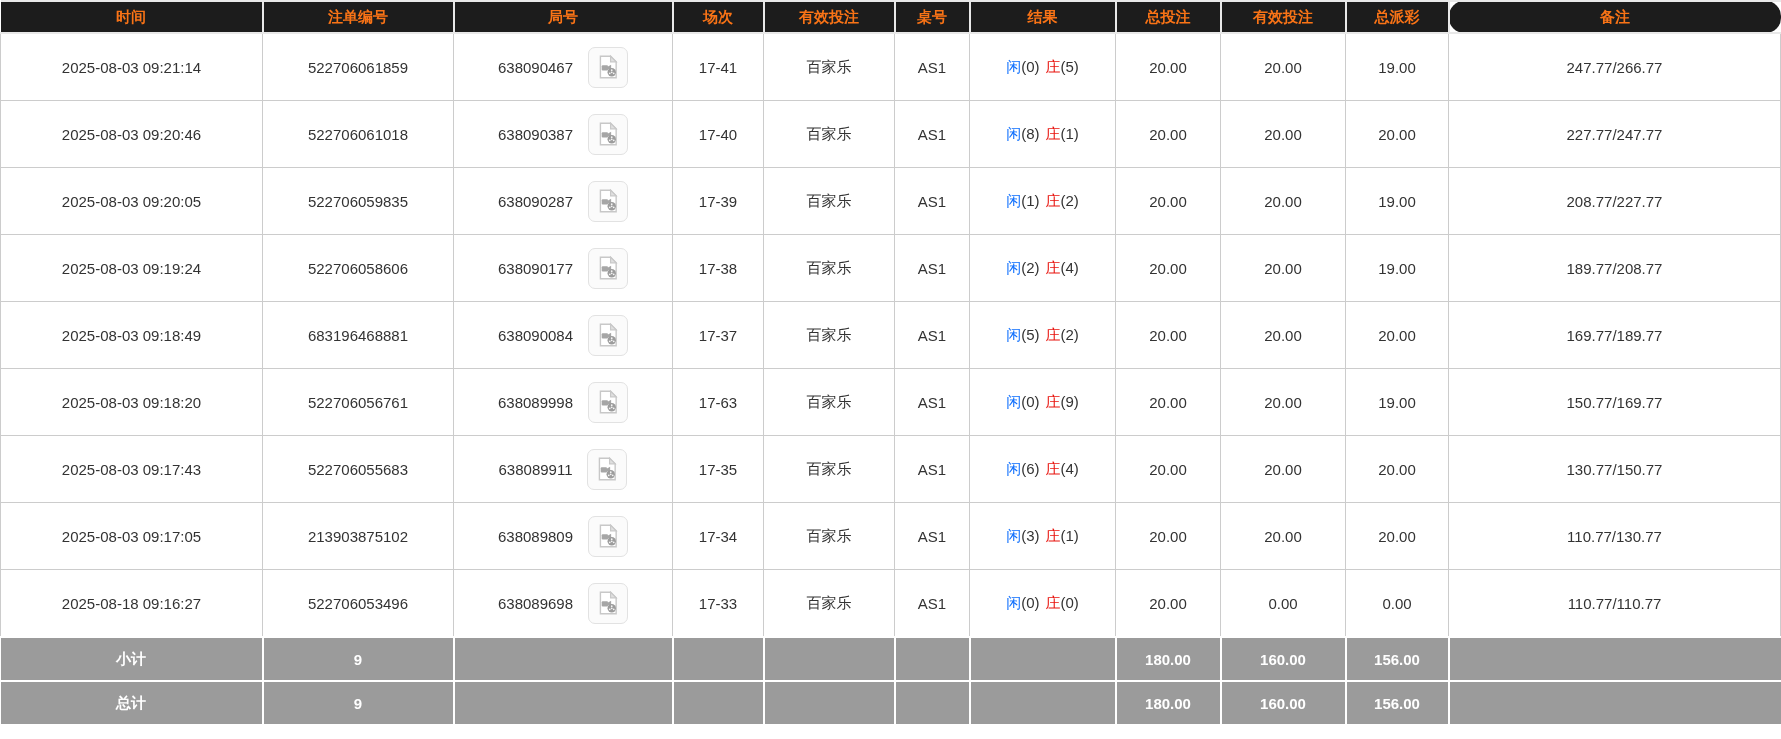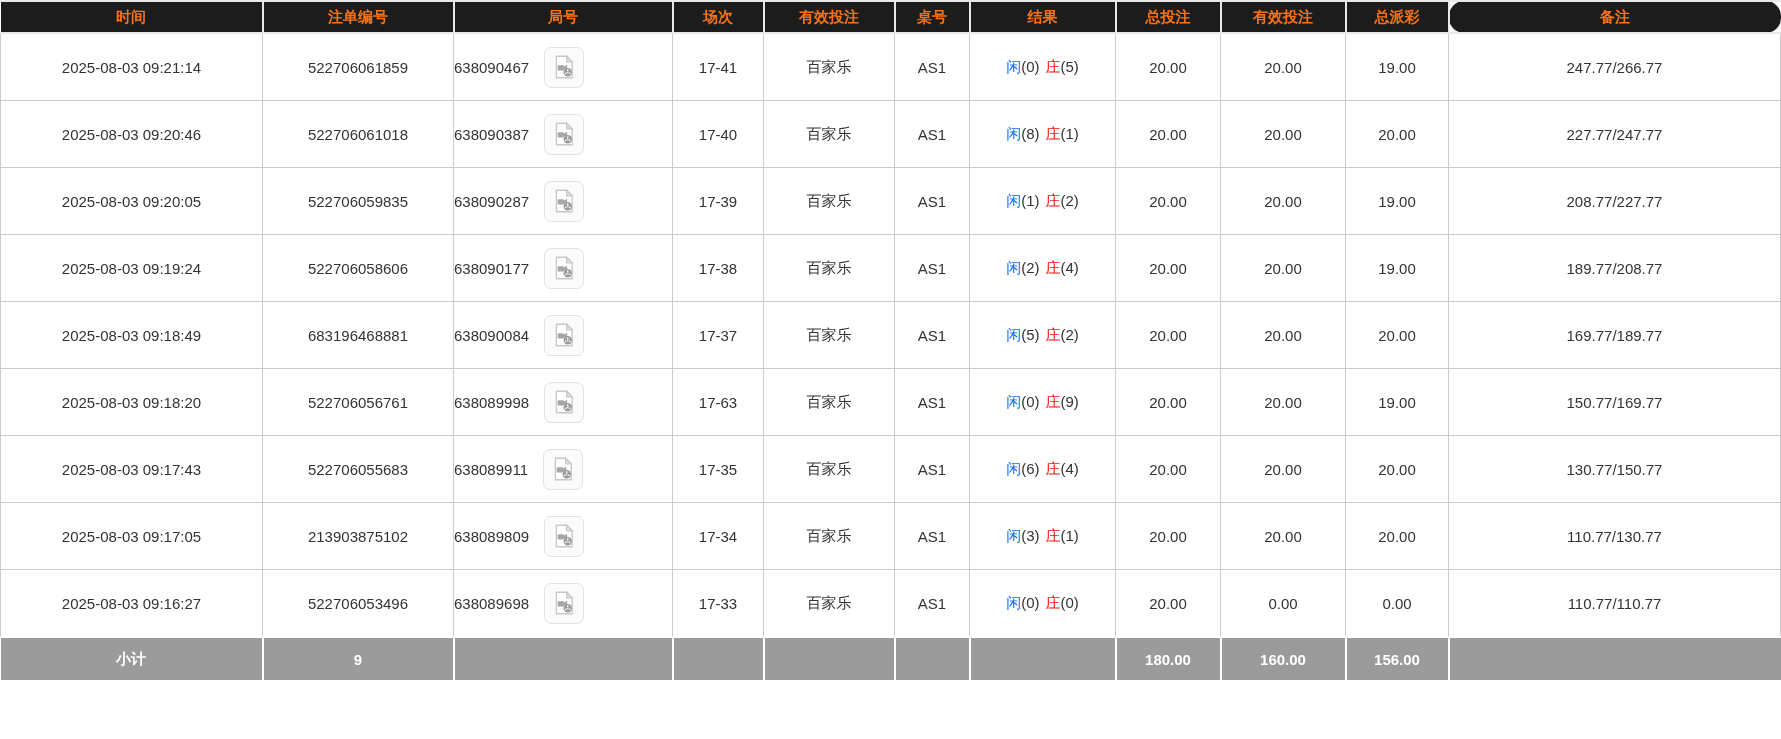--- a/index.html
+++ b/index.html
@@ -54,20 +54,21 @@
     border: 2px solid #ffffff;
   }
   tr.summary-row td:first-child { border-left: none; }
   tr.summary-row td:last-child  { border-right: none; }
   .amount-blue { color: var(--bet-blue); }
   .result-player { color: var(--player-blue); }
   .result-banker { color: var(--banker-red); margin-left: 6px; }
   .round-wrap {
     display: flex;
     align-items: center;
+    justify-content: center;
     gap: 15px;
   }
   .video-btn {
     width: 40px;
     height: 41px;
     border: 1px solid #e2e2e2;
     border-radius: 7px;
     background: #fbfbfb;
     display: inline-flex;
     align-items: center;
@@ -343,21 +344,21 @@
         <td>17-34</td>
         <td>百家乐</td>
         <td>AS1</td>
         <td><span class="result-player">闲</span><span>(3)</span><span class="result-banker">庄</span><span>(1)</span></td>
         <td class="amount-blue">20.00</td>
         <td>20.00</td>
         <td>20.00</td>
         <td>110.77/130.77</td>
       </tr>
       <tr>
-        <td>2025-08-03 09:16:27</td>
+        <td>2025-08-18 09:16:27</td>
         <td>522706053496</td>
         <td>
           <div class="round-wrap">
             <span>638089698</span>
             <button class="video-btn">
   <svg width="28" height="28" viewBox="0 0 24 24" aria-hidden="true">
     <path d="M5.5 2.8 H14.2 L19 7.6 V21.2 H5.5 Z" fill="#ffffff" stroke="#c8c8c8" stroke-width="1.2"></path>
     <path d="M14.2 2.8 L19 7.6 H14.2 Z" fill="#e0e0e0" stroke="#c8c8c8" stroke-width="1"></path>
     <rect x="6.6" y="10.4" width="5.4" height="4.6" rx="0.9" fill="#a6a6a6"></rect>
     <path d="M12 11.6 L14.7 10.1 V15.3 L12 13.8 Z" fill="#a6a6a6"></path>
@@ -374,20 +375,33 @@
         <td>百家乐</td>
         <td>AS1</td>
         <td><span class="result-player">闲</span><span>(0)</span><span class="result-banker">庄</span><span>(0)</span></td>
         <td class="amount-blue">20.00</td>
         <td>0.00</td>
         <td>0.00</td>
         <td>110.77/110.77</td>
       </tr>
       <tr class="summary-row">
         <td>小计</td>
+        <td>9</td>
+        <td></td>
+        <td></td>
+        <td></td>
+        <td></td>
+        <td></td>
+        <td>180.00</td>
+        <td>160.00</td>
+        <td>156.00</td>
+        <td></td>
+      </tr>
+      <tr class="summary-row">
+        <td>总计</td>
         <td>9</td>
         <td></td>
         <td></td>
         <td></td>
         <td></td>
         <td></td>
         <td>180.00</td>
         <td>160.00</td>
         <td>156.00</td>
         <td></td>

